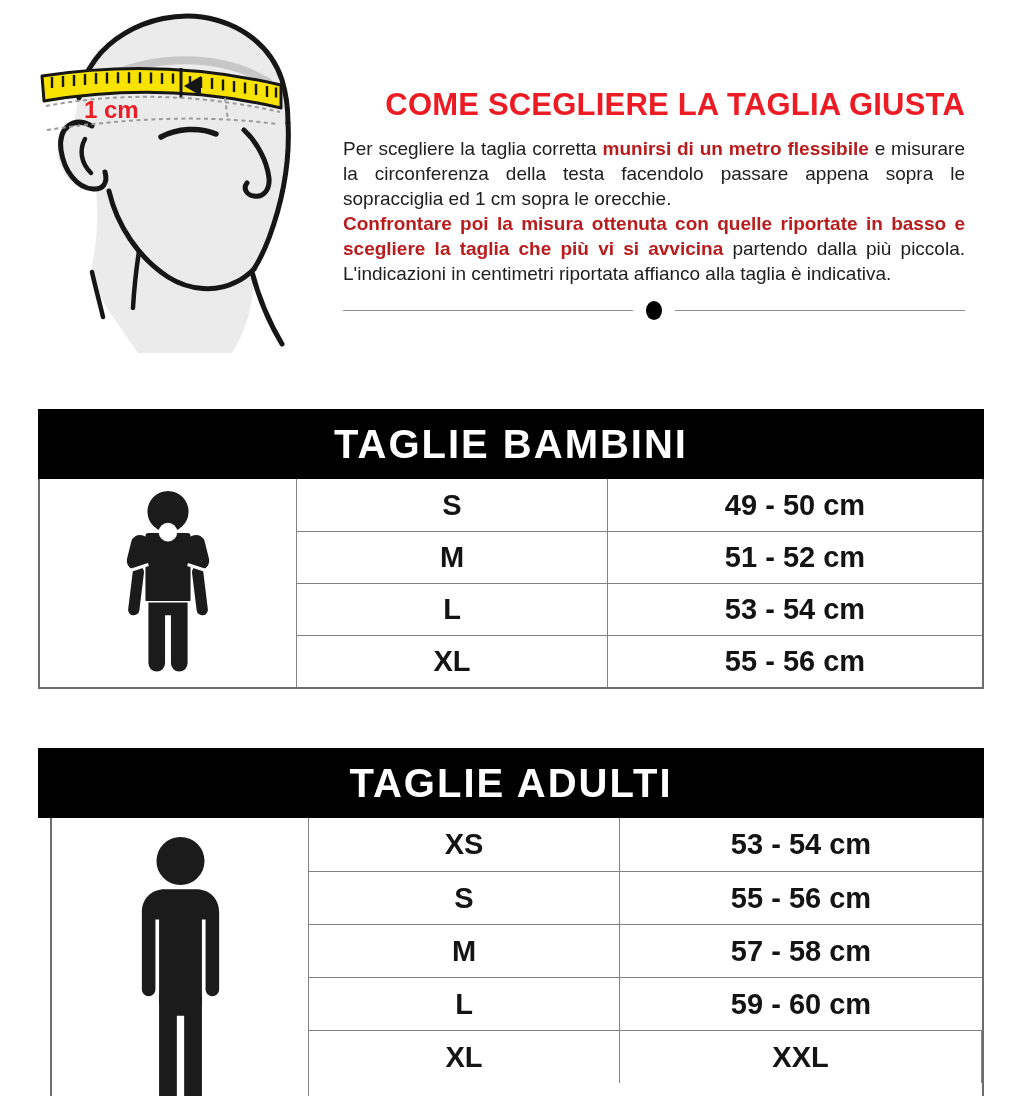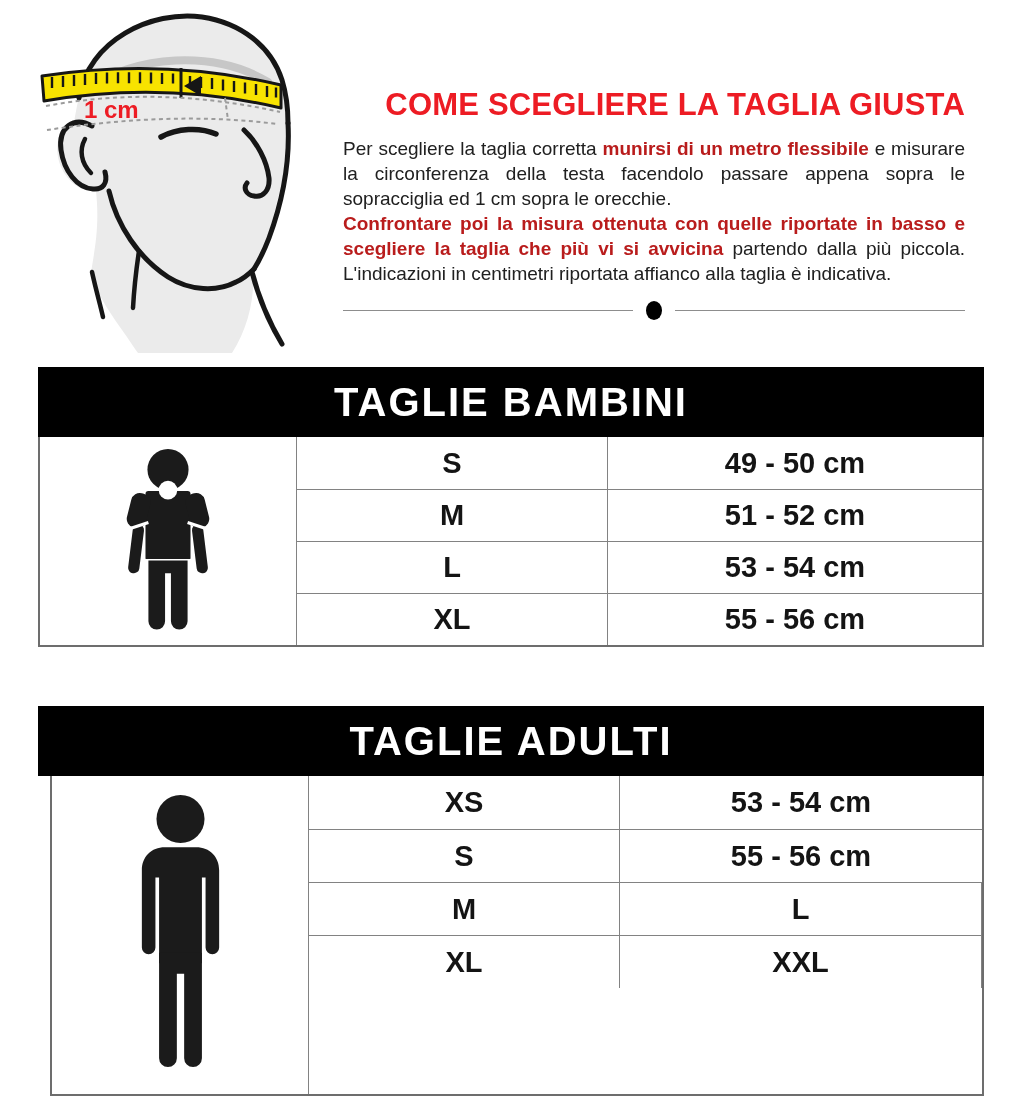--- a/index.html
+++ b/index.html
@@ -39,21 +39,21 @@
   .divider .dot { width: 16px; height: 19px; background: #000; border-radius: 50%; margin: 0 13px; }
 
   
   .size-section { position: absolute; left: 38px; width: 946px; }
   .section-bambini { top: 367px; }
   .section-adulti  { top: 706px; }
 
   .table-header {
     height: 70px; background: #000; color: #fff;
     display: flex; align-items: center; justify-content: center;
-    font-size: 40px; font-weight: 700; letter-spacing: 2px;
+    font-size: 40px; font-weight: 700; letter-spacing: 2px; margin-top: 42px;
   }
   .size-table {
     display: grid;
     grid-template-columns: 257px 311px auto;
     border: 2px solid var(--table-border-outer);
     border-top: none;
     background: #fff;
   }
   .t-bambini { grid-auto-rows: 52px; }
   .t-adulti  { grid-auto-rows: 53px; margin-left: 12px; }
@@ -166,17 +166,19 @@
         <circle cx="55" cy="24" r="23"></circle>
         <path d="M 40 51 L 70 51 C 83 51, 92 60, 92 73 L 92 147 A 6.5 6.5 0 0 1 79 147 L 79 80 L 75.5 80 L 75.5 162 L 34.5 162 L 34.5 80 L 31 80 L 31 147 A 6.5 6.5 0 0 1 18 147 L 18 73 C 18 60, 27 51, 40 51 Z"></path>
         <path d="M 34.5 152 L 75.5 152 L 75.5 253 A 8.5 8.5 0 0 1 58.5 253 L 58.5 172 L 51.5 172 L 51.5 253 A 8.5 8.5 0 0 1 34.5 253 Z"></path>
       </svg>
     </div>
     <div class="cell size-cell r0">XS</div>
     <div class="cell range-cell r0">53 - 54 cm</div>
     <div class="cell size-cell">S</div>
     <div class="cell range-cell">55 - 56 cm</div>
     <div class="cell size-cell">M</div>
+    <div class="cell range-cell">57 - 58 cm</div>
     <div class="cell size-cell">L</div>
+    <div class="cell range-cell">59 - 60 cm</div>
     <div class="cell size-cell">XL</div>
     <div class="cell size-cell">XXL</div>
   </div>
 </div>
 
 </body></html>

